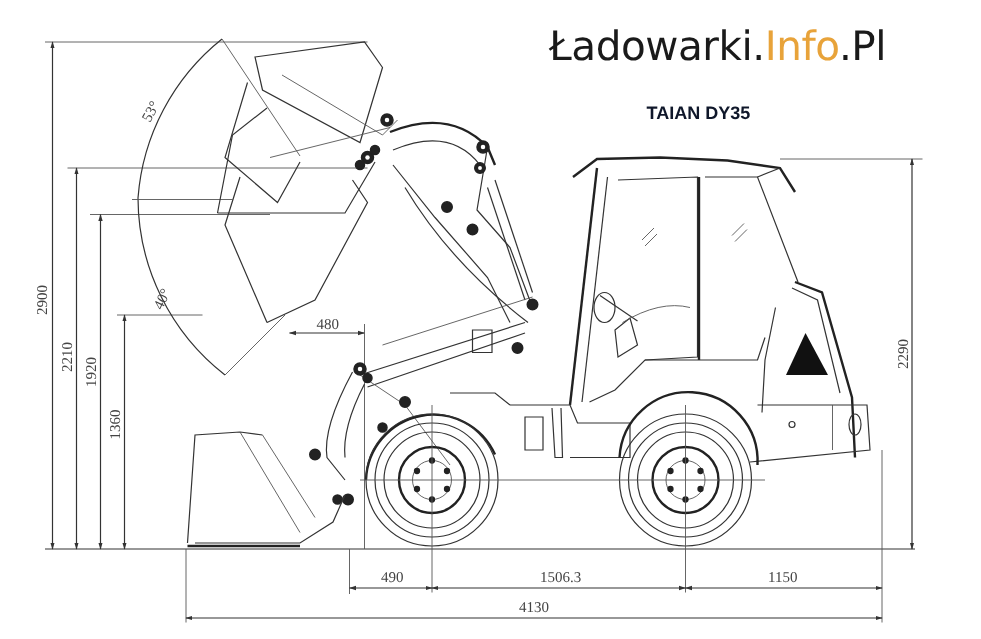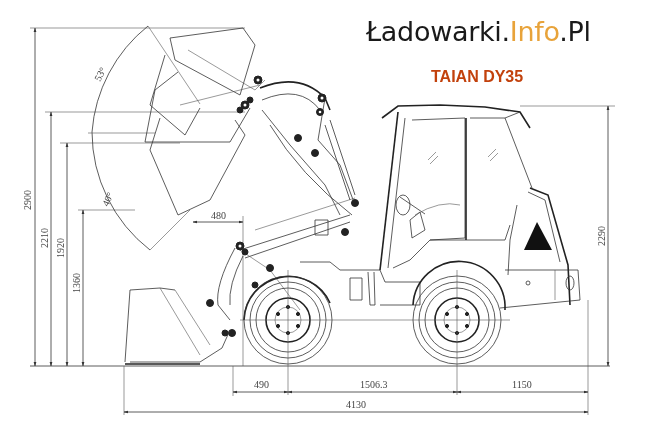--- a/index.html
+++ b/index.html
@@ -1,20 +1,20 @@
 <!DOCTYPE html>
 <html><head>
   <meta charset="utf-8">
   <style>
     html, body { margin: 0; padding: 0; background: #ffffff; }
     body { width: 654px; height: 426px; overflow: hidden; position: relative; font-family: "DejaVu Sans", sans-serif; }
     #drawing { position: absolute; left: 0; top: 0; width: 654px; height: 426px; }
     .brand { position: absolute; left: 366px; top: 16px; font-family: "DejaVu Sans", sans-serif; font-size: 27px; letter-spacing: -0.3px; color: #1a1a1a; white-space: nowrap; }
     .brand .accent { color: #e8a33a; }
-    .model { position: absolute; left: 431px; top: 68px; font-family: "Liberation Sans", sans-serif; font-weight: bold; font-size: 16px; color: #c2410c; }
+    .model { position: absolute; left: 431px; top: 68px; font-family: "Liberation Sans", sans-serif; font-weight: bold; font-size: 12px; color: #0f172a; }
     .dim { font-family: "Liberation Serif", serif; font-size: 10px; fill: #444; }
     .ln { stroke: #333; stroke-width: 0.8; fill: none; }
     .lnt { stroke: #555; stroke-width: 0.6; fill: none; }
     .thick { stroke: #222; stroke-width: 1.6; fill: none; }
     .pin { fill: #222; stroke: #222; }
     .pinh { fill: #fff; }
   </style>
 </head>
 <body>
 

